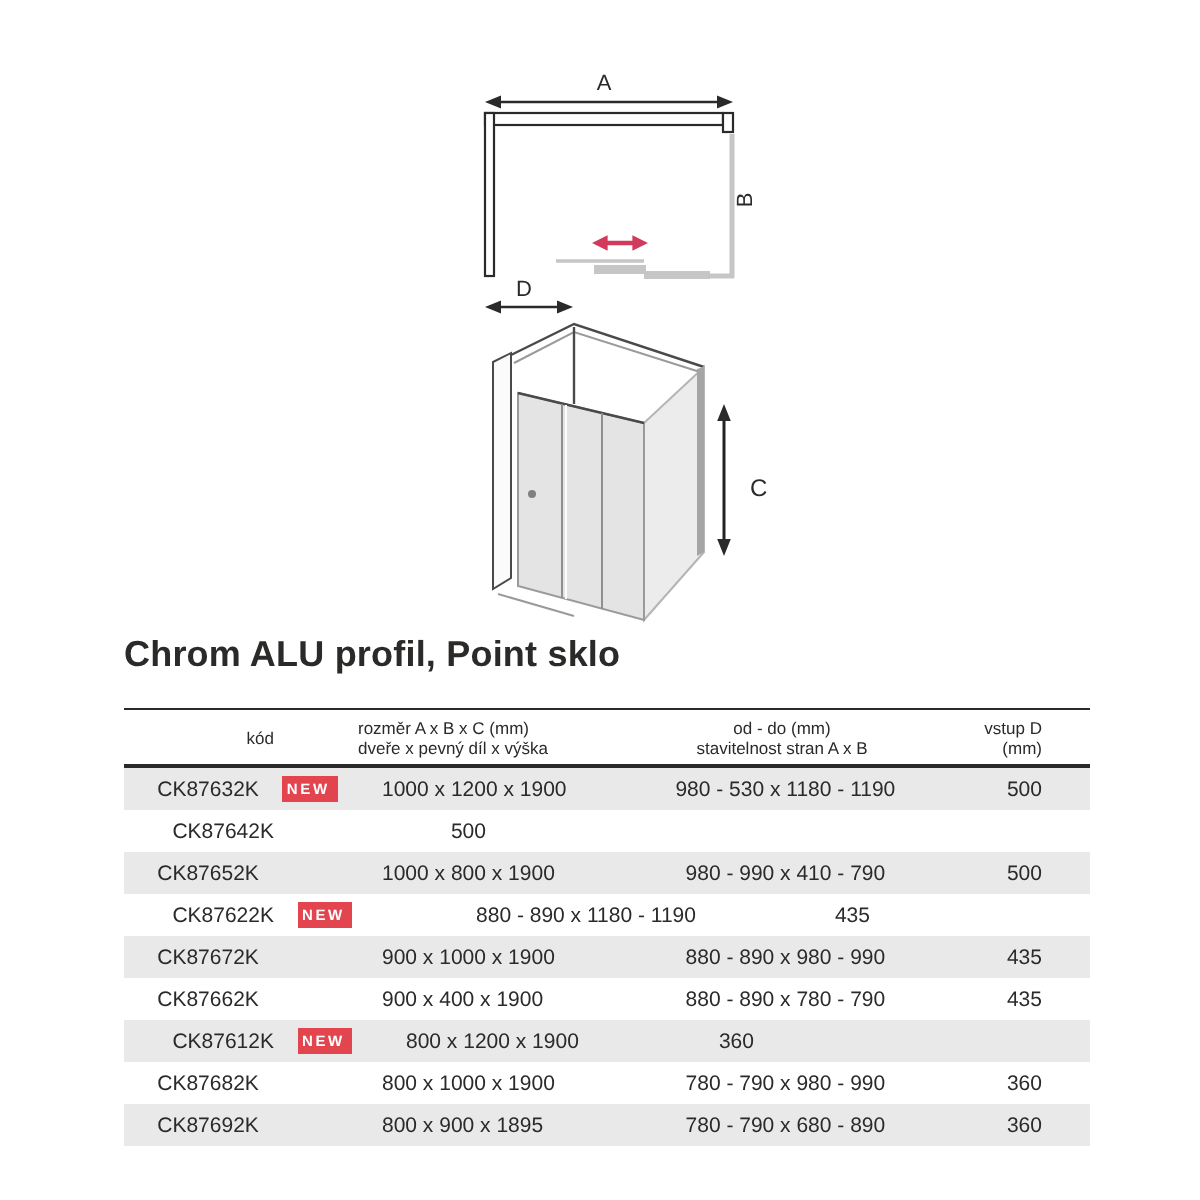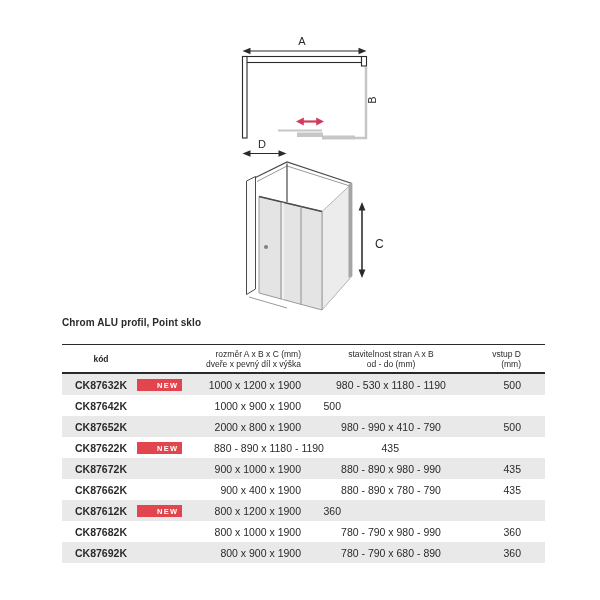--- a/index.html
+++ b/index.html
@@ -23,38 +23,38 @@
   .ink-fill{fill:var(--ink);stroke:none;}
   .wall{fill:#ffffff;stroke:var(--ink);stroke-width:1.1;}
   .glass-line{stroke:var(--glass);fill:none;}
   .glass-bar{fill:var(--glass);stroke:none;}
   .slide-line{stroke:var(--slide);stroke-width:2.2;fill:none;}
   .slide-head{fill:var(--slide);stroke:none;}
   .frame-outer{stroke:#4a4a4a;stroke-width:1.2;fill:none;}
   .frame-inner{stroke:#9a9a9a;stroke-width:1;fill:none;}
 
   .product-section{position:absolute;left:62px;top:317px;width:483px;}
-  .section-title{font-size:10px;font-weight:bold;letter-spacing:.1px;margin-bottom:16px;}
+  .section-title{font-size:18px;font-weight:bold;letter-spacing:.1px;margin-bottom:16px;}
 
   .thead{
     display:flex;align-items:center;height:30px;
     border-top:1px solid var(--ink);border-bottom:2px solid var(--ink);
     font-size:8.5px;line-height:10px;
   }
-  .tr{display:flex;align-items:center;height:21px;font-size:10.5px;}
+  .tr{display:flex;align-items:center;height:21px;font-size:10.5px;gap:12px;}
   .tr.shaded{background:var(--shade);}
-  .c-kod{width:75px;padding-left:3px;text-align:center;font-weight:bold;}
+  .c-kod{width:75px;padding-left:3px;text-align:right;}
   .c-new{width:42px;}
-  .c-rozmer{width:122px;text-align:right;}
+  .c-rozmer{width:122px;text-align:left;}
   .c-stav{width:180px;text-align:center;}
   .c-vstup{width:64px;text-align:right;padding-right:24px;}
   .badge{
     display:inline-block;background:var(--accent);color:#fff;
     font-size:7.5px;font-weight:bold;letter-spacing:1.3px;
-    padding:3px 4px 2px 20px;line-height:1;
+    padding:3px 4px 2px 2px;line-height:1;
   }
 </style>
 </head>
 <body>
 
 <div class="page">
 
   <svg class="diagrams" width="600" height="316" viewBox="0 0 600 316">
 
     <g>
@@ -117,45 +117,44 @@
 
     <div class="table">
       <div class="thead">
         <div class="c-kod">kód</div>
         <div class="c-new"></div>
         <div class="c-rozmer">
           <div>rozměr A x B x C (mm)</div>
           <div>dveře x pevný díl x výška</div>
         </div>
         <div class="c-stav">
+          <div>od - do (mm)</div>
           <div>stavitelnost stran A x B</div>
-          <div>od - do (mm)</div>
         </div>
         <div class="c-vstup">vstup D (mm)</div>
       </div>
       <div class="tbody" id="rows">
     <div class="tr shaded">
       <div class="c-kod">CK87632K</div>
       <div class="c-new"><span class="badge">NEW</span></div>
       <div class="c-rozmer">1000 x 1200 x 1900</div>
       <div class="c-stav">980 - 530 x 1180 - 1190</div>
       <div class="c-vstup">500</div>
     </div>
 
     <div class="tr">
       <div class="c-kod">CK87642K</div>
       <div class="c-new"></div>
-      <div class="c-rozmer">1000 x 900 x 1900</div>
       <div class="c-vstup">500</div>
     </div>
 
     <div class="tr shaded">
       <div class="c-kod">CK87652K</div>
       <div class="c-new"></div>
-      <div class="c-rozmer">2000 x 800 x 1900</div>
+      <div class="c-rozmer">1000 x 800 x 1900</div>
       <div class="c-stav">980 - 990 x 410 - 790</div>
       <div class="c-vstup">500</div>
     </div>
 
     <div class="tr">
       <div class="c-kod">CK87622K</div>
       <div class="c-new"><span class="badge">NEW</span></div>
       <div class="c-stav">880 - 890 x 1180 - 1190</div>
       <div class="c-vstup">435</div>
     </div>
@@ -187,21 +186,21 @@
       <div class="c-kod">CK87682K</div>
       <div class="c-new"></div>
       <div class="c-rozmer">800 x 1000 x 1900</div>
       <div class="c-stav">780 - 790 x 980 - 990</div>
       <div class="c-vstup">360</div>
     </div>
 
     <div class="tr shaded">
       <div class="c-kod">CK87692K</div>
       <div class="c-new"></div>
-      <div class="c-rozmer">800 x 900 x 1900</div>
+      <div class="c-rozmer">800 x 900 x 1895</div>
       <div class="c-stav">780 - 790 x 680 - 890</div>
       <div class="c-vstup">360</div>
     </div>
   </div>
     </div>
   </div>
 
 </div>
 
 </body></html>

